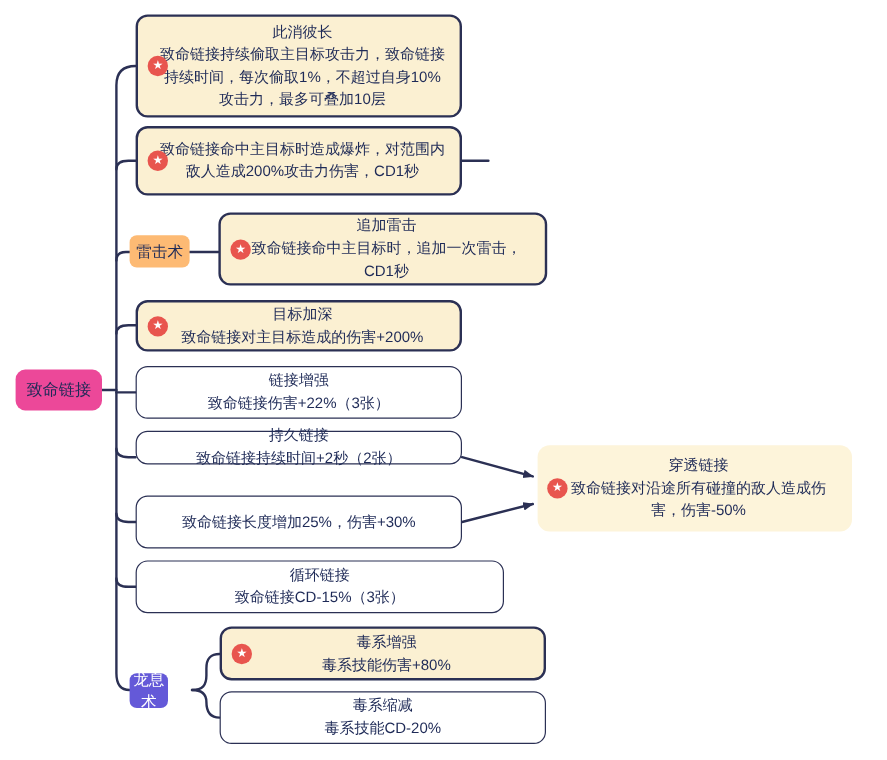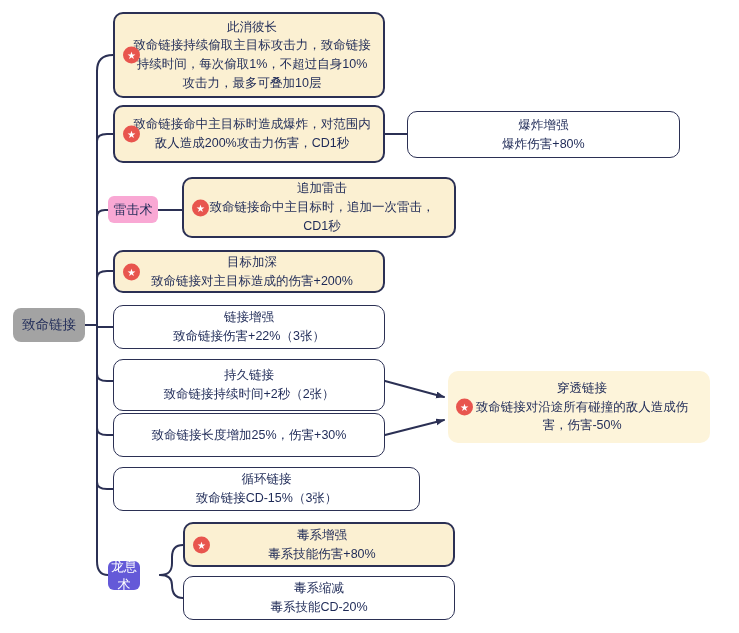--- a/index.html
+++ b/index.html
@@ -24,22 +24,22 @@
     position:absolute;left:8px;top:50%;transform:translateY(-50%);
     width:17px;height:17px;border-radius:50%;
     background:#e8554e;color:#ffffff;font-size:10px;line-height:17px;
     text-align:center;display:block;
   }
   .tag{
     position:absolute;z-index:1;box-sizing:border-box;
     display:flex;align-items:center;justify-content:center;
     border-radius:6px;font-size:13px;text-align:center;
   }
-  .tag-root{background:#a3a3a3;color:#1e2a57;border-radius:8px;font-size:13.5px;}
-  .tag-thunder{background:#f9a8d4;color:#1e2a57;}
+  .tag-root{background:#ec4899;color:#1e2a57;border-radius:8px;font-size:13.5px;}
+  .tag-thunder{background:#fdba74;color:#1e2a57;}
   .tag-dragon{background:#6459d8;color:#ffffff;}
 </style>
 </head>
 <body>
 
 <div class="canvas">
 
   <svg class="wires" width="739" height="633" viewBox="0 0 739 633">
     <defs>
       <marker id="ah" markerWidth="9" markerHeight="8" refX="8" refY="3.5" orient="auto" markerUnits="userSpaceOnUse">
@@ -84,26 +84,20 @@
     </div>
   </div>
 
   <div class="node cream has-star" style="left:113px;top:105px;width:272px;height:58px;">
     <span class="star">★</span>
     <div class="txt">
       <div>致命链接命中主目标时造成爆炸，对范围内敌人造成200%攻击力伤害，CD1秒</div>
     </div>
   </div>
 
-  <div class="node white" style="left:407px;top:111px;width:273px;height:47px;">
-    <div class="txt">
-      <div>爆炸增强</div>
-      <div>爆炸伤害+80%</div>
-    </div>
-  </div>
 
   <div class="tag tag-thunder" style="left:108px;top:196px;width:50px;height:27px;">
     <span>雷击术</span>
   </div>
 
   <div class="node cream has-star" style="left:182px;top:177px;width:274px;height:61px;">
     <span class="star">★</span>
     <div class="txt">
       <div>追加雷击</div>
       <div>致命链接命中主目标时，追加一次雷击，CD1秒</div>
@@ -118,21 +112,21 @@
     </div>
   </div>
 
   <div class="node white" style="left:113px;top:305px;width:272px;height:44px;">
     <div class="txt">
       <div>链接增强</div>
       <div>致命链接伤害+22%（3张）</div>
     </div>
   </div>
 
-  <div class="node white" style="left:113px;top:359px;width:272px;height:52px;">
+  <div class="node white" style="left:113px;top:359px;width:272px;height:28px;">
     <div class="txt">
       <div>持久链接</div>
       <div>致命链接持续时间+2秒（2张）</div>
     </div>
   </div>
 
   <div class="node white" style="left:113px;top:413px;width:272px;height:44px;">
     <div class="txt">
       <div>致命链接长度增加25%，伤害+30%</div>
     </div>

